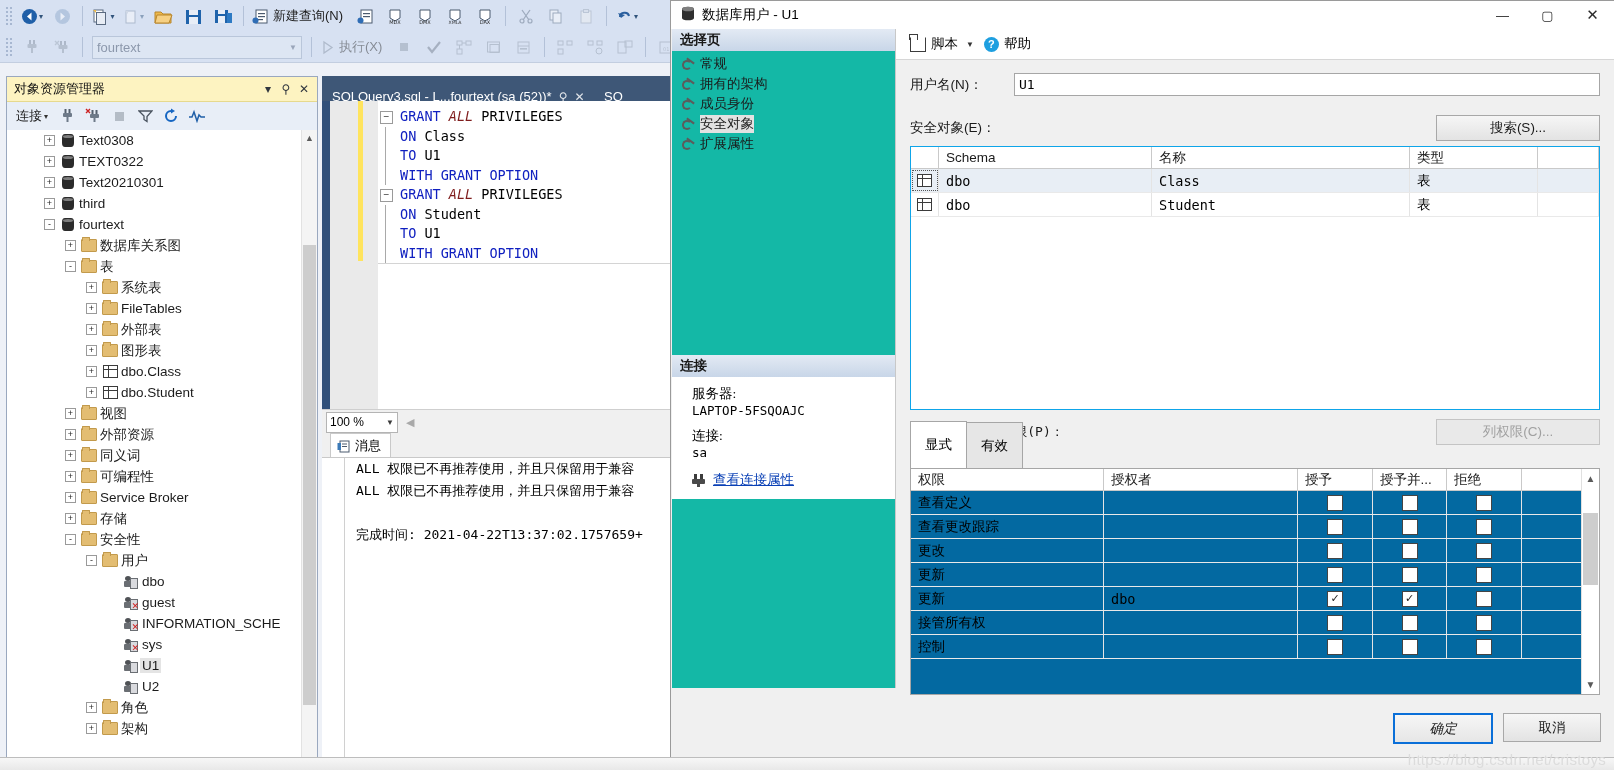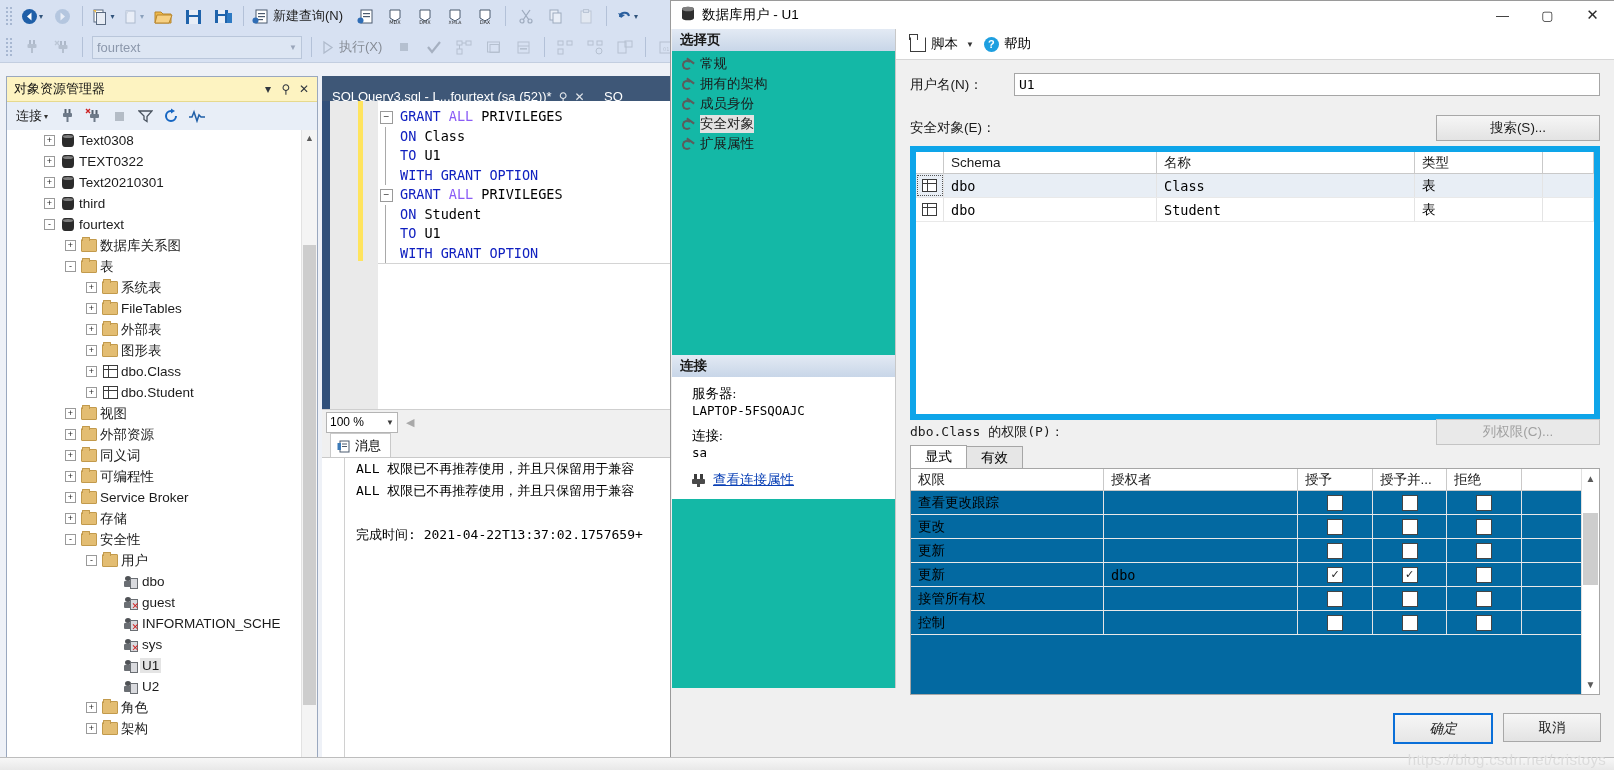--- a/index.html
+++ b/index.html
@@ -83,21 +83,21 @@
   .tab.active{background:#3e5777;}
   .tab .ti{opacity:.85;font-size:12px;}
   #editor{position:absolute;left:0;top:25px;right:0;height:308px;background:#fff;
      border-left:8px solid #31507a;}
   #ed-gutter{position:absolute;left:0;top:0;width:48px;bottom:0;background:#eaeaea;}
   #ed-ychange{position:absolute;left:28px;top:0;width:5px;height:160px;background:#ffe45e;}
   #ed-code{position:absolute;left:48px;top:6px;right:0;bottom:0;
      font-family:"DejaVu Sans Mono","Liberation Mono",monospace;font-size:13.5px;line-height:19.5px;
      white-space:pre;}
   .kw{color:#1020c0;}
-  .gray{color:#8b5cf6;}
+  .gray{color:#7f1d1d;font-style:italic;}
   .blk{color:#000;}
   .cline{position:relative;padding-left:22px;}
   .cline .mark{position:absolute;left:2px;top:4px;width:11px;height:11px;border:1px solid #9a9a9a;
      background:#fff;font-family:"Liberation Sans",sans-serif;font-size:10px;line-height:9px;text-align:center;color:#333;}
   .cline .vbar{position:absolute;left:7px;top:0;bottom:0;width:1px;background:#a9a9a9;}
   .sel-line{background:#fff;border-bottom:1px solid #d4d4d4;}
 
   #zoombar{position:absolute;left:0;top:333px;right:0;height:24px;background:#f0f0f0;
      border-top:1px solid #cfcfcf;border-bottom:1px solid #cfcfcf;display:flex;align-items:center;}
   #zoombar .zc{width:64px;height:19px;margin-left:4px;border:1px solid #b4b4b4;background:#fff;
@@ -173,36 +173,36 @@
   .txtinput{flex:1;height:21px;border:1px solid #a6a6a6;background:#fff;
      font-family:"DejaVu Sans Mono","Liberation Mono",monospace;font-size:13px;
      display:flex;align-items:center;padding-left:4px;}
   .btn{border:1px solid #a8a8a8;background:linear-gradient(to bottom,#f6f6f6,#e3e3e3);
      height:24px;display:flex;align-items:center;justify-content:center;
      font-size:13.5px;color:#1a1a1a;cursor:default;}
   .btn.disabled{color:#a0a0a0;background:#e9e9e9;border-color:#c4c4c4;}
   .btn.default{border:2px solid #0a6fd8;background:linear-gradient(to bottom,#f6f6f6,#e6e6e6);font-style:italic;}
 
   #sec-grid{position:absolute;left:14px;top:117px;right:14px;height:262px;
-     background:#fff;border:6px solid #0ea5e9;overflow:hidden;}
+     background:#fff;border:1px solid #0ea5e9;overflow:hidden;}
   .gh{display:flex;height:21px;background:#fff;border-bottom:1px solid #c9c9c9;}
   .gh .c{border-right:1px solid #c9c9c9;display:flex;align-items:center;padding-left:7px;
      font-size:13.5px;color:#1a1a1a;box-sizing:border-box;}
   .gr{display:flex;height:23px;border-bottom:1px solid #e9e9e9;}
   .gr .c{border-right:1px solid #e4e4e4;display:flex;align-items:center;padding-left:7px;
      font-size:13.5px;box-sizing:border-box;}
   .gr.sel{background:#e8eef5;}
   .mono{font-family:"DejaVu Sans Mono","Liberation Mono",monospace;font-size:13px;}
   .rowhdr{width:28px !important;justify-content:center;padding-left:0 !important;}
   .rowhdr.cur{outline:1px dotted #555;outline-offset:-2px;}
 
   #perm-lbl-row{position:absolute;left:14px;top:390px;right:14px;display:flex;align-items:center;}
   #perm-tabs{position:absolute;left:14px;top:418px;height:22px;display:flex;align-items:flex-end;}
   .ptab{height:21px;border:1px solid #a6a6a6;background:#e6e6e6;display:flex;align-items:center;
-     justify-content:center;padding:0 14px;font-size:13.5px;margin-right:-1px;cursor:default;}
+     justify-content:center;padding:12px 14px;font-size:13.5px;margin-right:-1px;cursor:default;}
   .ptab.active{background:#fff;border-bottom-color:#fff;height:22px;}
   #perm-grid{position:absolute;left:14px;top:439px;right:14px;height:225px;
      background:#0369a1;border:1px solid #a6a6a6;overflow:hidden;}
   .ck{width:14px;height:14px;border:1px solid #444;background:#fff;display:inline-flex;
      align-items:center;justify-content:center;font-size:11px;color:#222;}
   .ctr{justify-content:center;padding-left:0 !important;}
   #pg-scroll{position:absolute;right:0;top:0;width:17px;bottom:0;background:#fff;border-left:1px solid #e0e0e0;}
   #pg-scroll .a{height:19px;display:flex;align-items:center;justify-content:center;font-size:10px;color:#5a5a5a;}
   #pg-scroll .th{position:absolute;left:1px;width:15px;top:44px;height:72px;background:#cdcdcd;}
 
@@ -962,20 +962,33 @@
       <div id="perm-grid">
         <div class="gh">
           <div class="c" style="width:193px;">权限</div>
           <div class="c" style="width:194px;">授权者</div>
           <div class="c" style="width:75px;">授予</div>
           <div class="c" style="width:74px;">授予并...</div>
           <div class="c" style="width:75px;">拒绝</div>
         </div>
         <div id="perm-rows">
             <div class="gr" style="height: 23px;">
+              <div class="c" style="width:193px;">查看定义</div>
+              <div class="c mono" style="width:194px;"></div>
+              <div class="c ctr" style="width:75px;">
+                <span class="ck"></span>
+              </div>
+              <div class="c ctr" style="width:74px;">
+                <span class="ck"></span>
+              </div>
+              <div class="c ctr" style="width:75px;">
+                <span class="ck"></span>
+              </div>
+            </div>
+            <div class="gr" style="height: 23px;">
               <div class="c" style="width:193px;">查看更改跟踪</div>
               <div class="c mono" style="width:194px;"></div>
               <div class="c ctr" style="width:75px;">
                 <span class="ck"></span>
               </div>
               <div class="c ctr" style="width:74px;">
                 <span class="ck"></span>
               </div>
               <div class="c ctr" style="width:75px;">
                 <span class="ck"></span>

